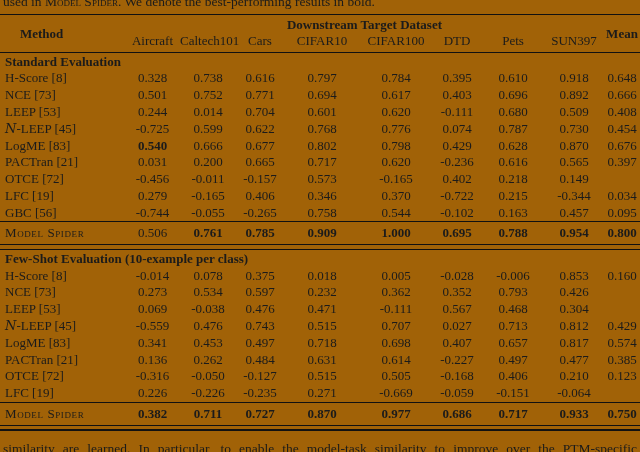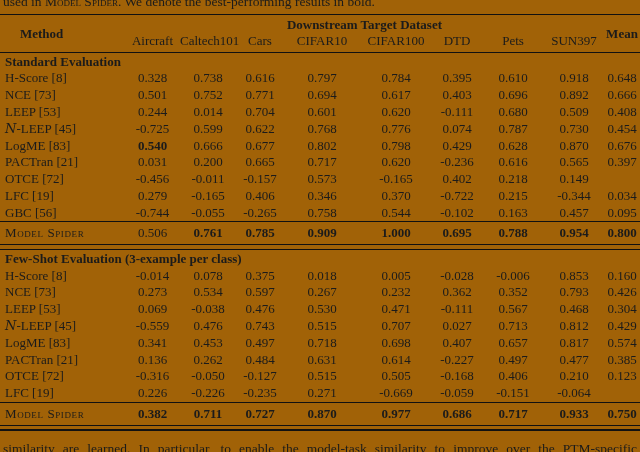--- a/index.html
+++ b/index.html
@@ -199,51 +199,49 @@
           <div class="val b">0.761</div>
           <div class="val b">0.785</div>
           <div class="val b">0.909</div>
           <div class="val b">1.000</div>
           <div class="val b">0.695</div>
           <div class="val b">0.788</div>
           <div class="val b">0.954</div>
           <div class="val b">0.800</div>
         </div>
         <div class="dbl"></div>
-        <div class="sect-title">Few-Shot Evaluation (3-example per class)</div>
+        <div class="sect-title">Few-Shot Evaluation (10-example per class)</div>
         <div class="row">
           <div class="method">H-Score [8]</div>
           <div class="val">-0.014</div>
           <div class="val">0.078</div>
           <div class="val">0.375</div>
           <div class="val">0.018</div>
           <div class="val">0.005</div>
           <div class="val">-0.028</div>
           <div class="val">-0.006</div>
           <div class="val">0.853</div>
           <div class="val">0.160</div>
         </div>
         <div class="row">
           <div class="method">NCE [73]</div>
           <div class="val">0.273</div>
           <div class="val">0.534</div>
           <div class="val">0.597</div>
-          <div class="val">0.267</div>
           <div class="val">0.232</div>
           <div class="val">0.362</div>
           <div class="val">0.352</div>
           <div class="val">0.793</div>
           <div class="val">0.426</div>
         </div>
         <div class="row">
           <div class="method">LEEP [53]</div>
           <div class="val">0.069</div>
           <div class="val">-0.038</div>
           <div class="val">0.476</div>
-          <div class="val">0.530</div>
           <div class="val">0.471</div>
           <div class="val">-0.111</div>
           <div class="val">0.567</div>
           <div class="val">0.468</div>
           <div class="val">0.304</div>
         </div>
         <div class="row">
           <div class="method"><span class="scriptN">N</span>-LEEP [45]</div>
           <div class="val">-0.559</div>
           <div class="val">0.476</div>

